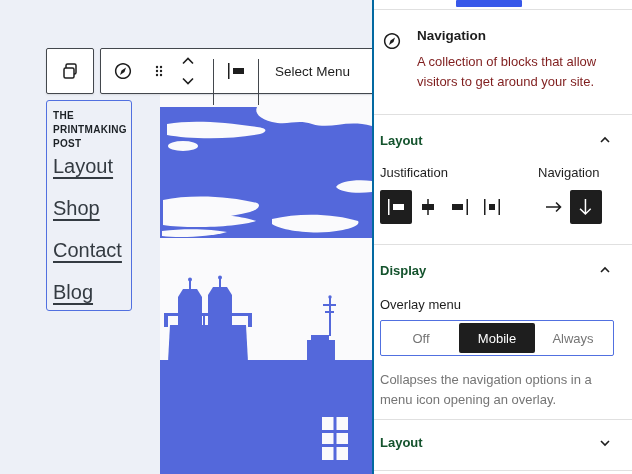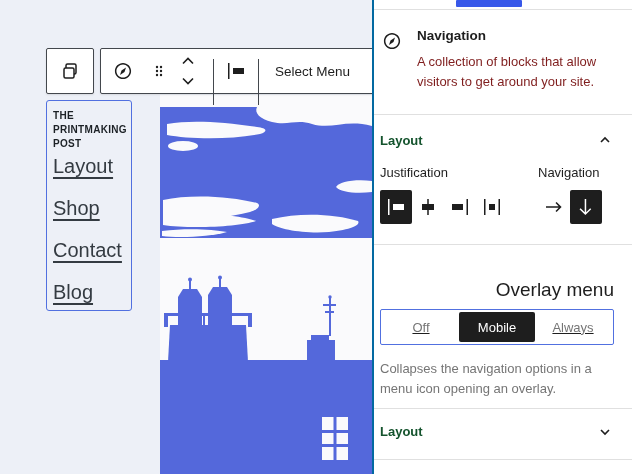--- a/index.html
+++ b/index.html
@@ -62,23 +62,23 @@
   .panel-layout { padding-bottom:20px; }
   .controls-row { display:flex; margin-top:16px; }
   .ctl-label { font-size:13px; margin-bottom:10px; }
   .btn-row { display:flex; }
   .icon-btn { width:32px; height:34px; display:flex; align-items:center; justify-content:center;
     background:none; border:none; border-radius:2px; cursor:pointer; color:#1e1e1e; }
   .icon-btn.selected { background:#1e1e1e; color:#fff; }
   .ctl-orientation { margin-left:30px; }
 
   .panel-display { padding-bottom:8px; }
-  .overlay-label { margin-top:18px; font-size:19px;text-align:right; }
+  .overlay-label { margin-top:18px; font-size:13px; }
   .segmented { margin-top:8px; height:36px; border:1px solid #5170e0; border-radius:2px;
-    display:flex; padding:2px; background:#fff;text-decoration:underline; }
+    display:flex; padding:2px; background:#fff; }
   .seg-opt { flex:1; display:flex; align-items:center; justify-content:center;
     font-size:13px; color:#757575; background:none; border:none; border-radius:2px;
     cursor:pointer; font-family:"Liberation Sans", sans-serif; }
   .seg-opt.selected { background:#1e1e1e; color:#fff; }
   .help-text { margin-top:14px; font-size:13px; line-height:1.55; color:#757575; }
 
   .panel-collapsed { padding-top:14px; padding-bottom:18px; border-bottom:1px solid #e0e0e0; }
 
   svg { display:block; }
 </style>
@@ -282,20 +282,28 @@
                   <path d="M16.2 13.2l-4 4V4h-1.5v13.3l-4.1-4.1-1.1 1.1 5.9 5.8 5.8-5.8-1-1.1z"></path>
                 </svg>
             </span>
           </button>
         </div>
       </div>
     </div>
   </div>
 
   <div class="panel panel-display">
+    <button class="panel-header">
+      <span class="panel-title">Display</span>
+      <span>
+        <svg width="18" height="18" viewBox="0 0 18 18" fill="none" stroke="#1e1e1e" stroke-width="1.6">
+          <polyline points="5,11 9,7 13,11"></polyline>
+        </svg>
+      </span>
+    </button>
     <div class="overlay-label">Overlay menu</div>
     <div class="segmented">
       <button class="seg-opt">Off</button>
       <button class="seg-opt selected">Mobile</button>
       <button class="seg-opt">Always</button>
     </div>
     <div class="help-text">Collapses the navigation options in a menu icon opening an overlay.</div>
   </div>
 
   <div class="panel panel-collapsed">

